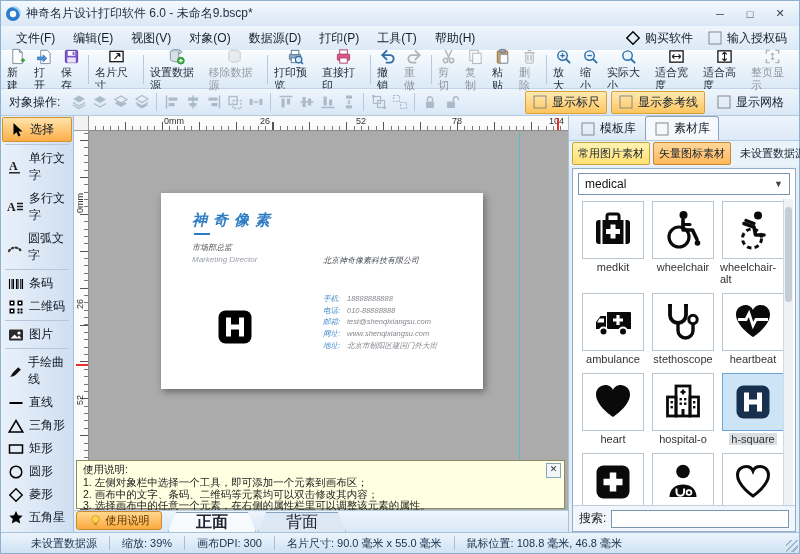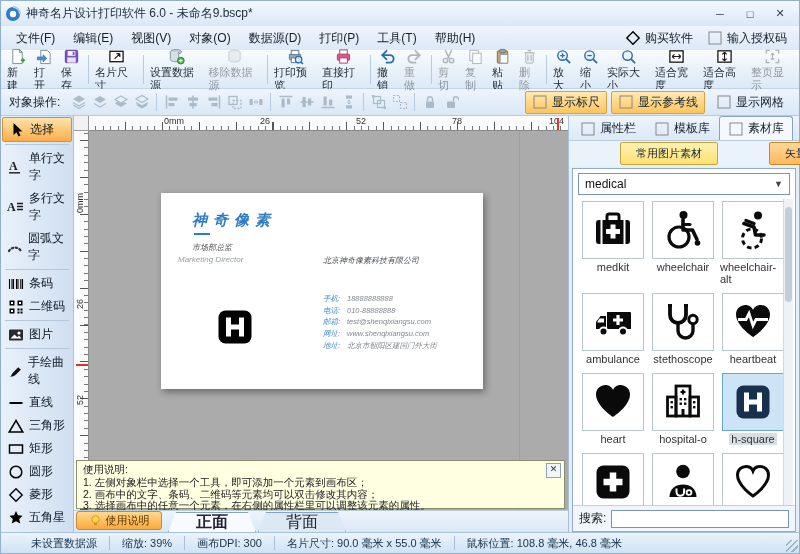--- a/index.html
+++ b/index.html
@@ -72,21 +72,21 @@
   .marker-v{position:absolute;left:2px;right:0;height:2px;}
   .workarea{position:absolute;left:14px;top:14px;right:0;bottom:0;background:#ababab;font-style:italic;}
   .guide-v{position:absolute;top:0;bottom:0;width:1px;}
 
   
   .card{position:absolute;left:73px;top:63px;width:322px;height:196px;background:#ffffff;
         box-shadow:2px 3px 7px rgba(0,0,0,.38);}
   .card .brand{position:absolute;left:31px;top:18px;font-size:15px;font-weight:bold;letter-spacing:6px;}
   .card .brand-line{position:absolute;left:33px;top:40px;width:16px;height:2px;}
   .card .title-cn{position:absolute;left:31px;top:49px;font-size:8px;color:#555;}
-  .card .title-en{position:absolute;left:17px;top:62px;font-size:8px;color:#9aa0a6;}
+  .card .title-en{position:absolute;left:31px;top:62px;font-size:8px;color:#9aa0a6;}
   .card .company{position:absolute;left:162px;top:62px;font-size:8px;color:#4a4f55;}
   .card .hlogo{position:absolute;left:39px;top:99px;width:70px;height:70px;color:#000;}
   .card .contacts{position:absolute;left:162px;top:100px;}
   .card .crow{height:11.7px;line-height:11.7px;font-size:7.5px;white-space:nowrap;}
   .card .clabel{display:inline-block;width:24px;color:#4a8fd0;}
   .card .cvalue{color:#83888e;}
 
   
   .help-panel{position:absolute;left:2px;right:3px;bottom:1px;height:49px;background:#ffffe1;
               border:1px solid #8c8c6a;z-index:5;padding:2px 6px;box-sizing:border-box;}
@@ -107,21 +107,21 @@
   .page-tab.active{background:#f8fbfe;font-weight:bold;}
 
   
   .rpanel{width:230px;flex:0 0 auto;border-left:1px solid #a9c2da;background:#e4eef9;display:flex;flex-direction:column;min-height:0;}
   .rp-tabs{height:24px;display:flex;align-items:flex-end;background:linear-gradient(#eef5fc,#dce9f7);padding:0 2px;}
   .rp-tab{display:flex;align-items:center;gap:4px;padding:3px 8px;font-size:12px;color:#14202c;
           border:1px solid transparent;border-bottom:none;}
   .rp-tab.active{background:#f5f9fd;border-color:#8aa4bd;border-radius:3px 3px 0 0;}
   .rp-subtabs{height:25px;display:flex;align-items:center;gap:3px;padding:0 3px;background:#eaf2fa;
               border-top:1px solid #b6cbdf;}
-  .rp-subtab{font-size:11px;padding:3px 15px;border:1px solid transparent;border-radius:2px;color:#14202c;white-space:nowrap;margin-left:48px;}
+  .rp-subtab{font-size:11px;padding:3px 5px;border:1px solid transparent;border-radius:2px;color:#14202c;white-space:nowrap;}
   .rp-subtab.yellow{background:linear-gradient(#fff3b4,#ffe071);border-color:#c8a23c;}
   .rp-subtab.orange{background:linear-gradient(#ffd89b,#ffb85a);border-color:#c8862f;}
   .rp-content{flex:1;margin:2px 3px 0 3px;background:#fff;border:1px solid #93adc7;display:flex;
               flex-direction:column;min-height:0;}
   .rp-select{height:20px;margin:4px 5px 2px 5px;border:1px solid #7a96b4;background:#fff;display:flex;
              align-items:center;padding:0 6px;font-size:12px;color:#111;}
   .rp-select .caret{margin-left:auto;font-size:9px;color:#444;}
   .rp-grid-wrap{flex:1;position:relative;overflow:hidden;margin:2px 2px 0 3px;}
   .rp-grid{display:flex;flex-wrap:wrap;padding:2px 2px 0 2px;}
   .tile-cell{width:70px;display:flex;flex-direction:column;align-items:center;margin-bottom:8px;}
@@ -755,28 +755,20 @@
     </div>
 
     <div class="rpanel">
       <div class="rp-tabs" id="rp-tabs">
           <div class="rp-tab">
             <span class="icn">
               <svg width="16" height="16" viewBox="0 0 16 16">
                 <rect x="2" y="2" width="12" height="12" fill="none" stroke="#888"></rect>
               </svg>
             </span>
-            <span>属性栏</span>
-          </div>
-          <div class="rp-tab">
-            <span class="icn">
-              <svg width="16" height="16" viewBox="0 0 16 16">
-                <rect x="2" y="2" width="12" height="12" fill="none" stroke="#888"></rect>
-              </svg>
-            </span>
             <span>模板库</span>
           </div>
           <div class="rp-tab active">
             <span class="icn">
               <svg width="16" height="16" viewBox="0 0 16 16">
                 <rect x="2" y="2" width="12" height="12" fill="none" stroke="#888"></rect>
               </svg>
             </span>
             <span>素材库</span>
           </div>

